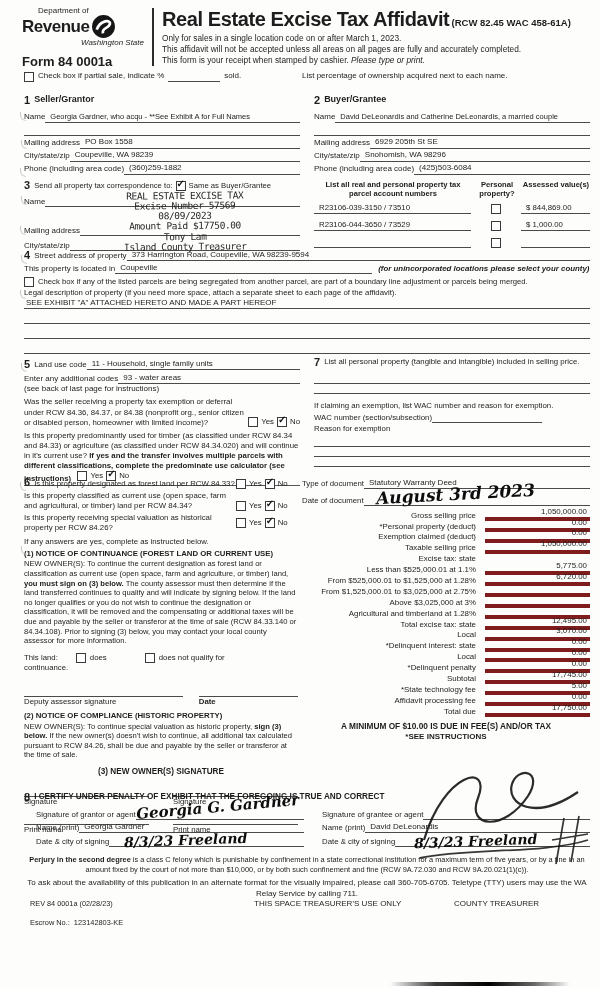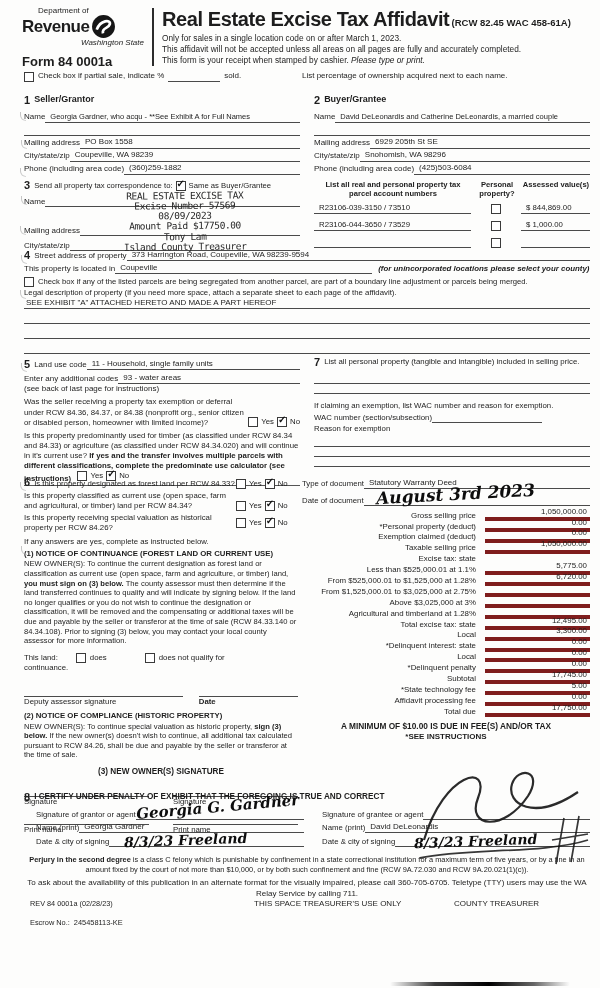--- a/index.html
+++ b/index.html
@@ -403,21 +403,21 @@
       <div class="trow">
           <span class="tl">Agricultural and timberland at 1.28%</span>
           <span class="tv"></span>
         </div>
       <div class="trow">
           <span class="tl">Total excise tax: state</span>
           <span class="tv">12,495.00</span>
         </div>
       <div class="trow">
           <span class="tl">Local</span>
-          <span class="tv">3,300.00</span>
+          <span class="tv">3,070.00</span>
         </div>
       <div class="trow">
           <span class="tl">*Delinquent interest: state</span>
           <span class="tv">0.00</span>
         </div>
       <div class="trow">
           <span class="tl">Local</span>
           <span class="tv">0.00</span>
         </div>
       <div class="trow">
@@ -498,21 +498,21 @@
     <div style="font-size:8px;line-height:1.3;text-align:center;margin-top:4px;">To ask about the availability of this publication in an alternate format for the visually impaired, please call 360-705-6705. Teletype (TTY) users may use the WA Relay Service by calling 711.</div>
   </div>
 
   <div class="abs" style="top:899px;left:24px;width:566px;height:12px;">
     <span style="position:absolute;left:6px;font-size:7.3px;">REV 84 0001a (02/28/23)</span>
     <span style="position:absolute;left:230px;font-size:8px;">THIS SPACE TREASURER'S USE ONLY</span>
     <span style="position:absolute;left:430px;font-size:8px;">COUNTY TREASURER</span>
   </div>
   <div class="abs" style="top:918px;left:30px;display:flex;gap:4px;font-size:7.4px;">
     <span>Escrow No.:</span>
-    <span>245458113-KE</span>
+    <span>123142803-KE</span>
   </div>
 
   <span class="artifact" style="top:112px;left:20px;"></span>
   <span class="artifact" style="top:140px;left:21px;"></span>
   <span class="artifact" style="top:168px;left:20px;"></span>
   <span class="artifact" style="top:196px;left:21px;"></span>
   <span class="artifact" style="top:226px;left:20px;"></span>
   <span class="artifact" style="top:255px;left:21px;"></span>
   <span class="artifact" style="top:290px;left:20px;"></span>
   <span class="artifact" style="top:363px;left:21px;"></span>

